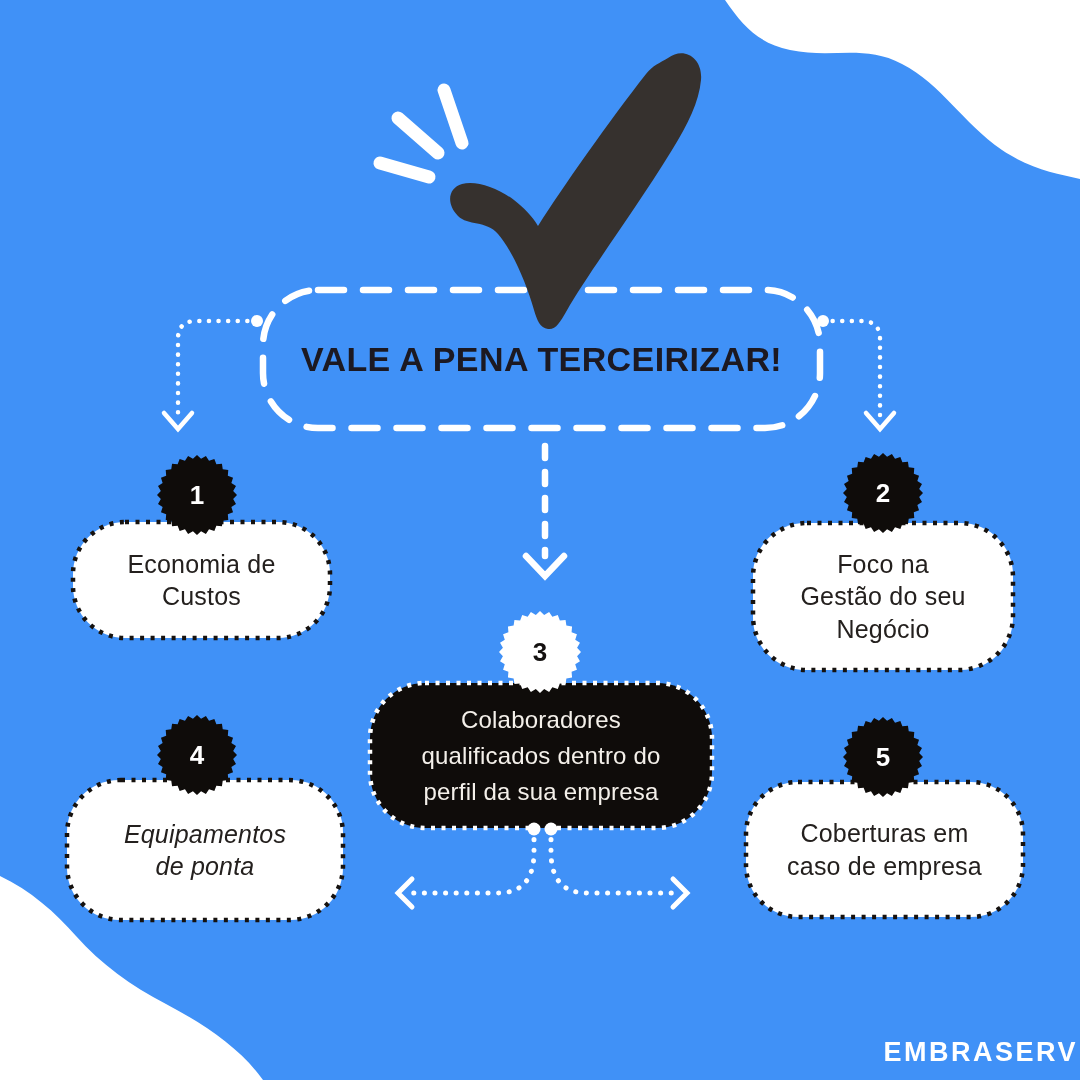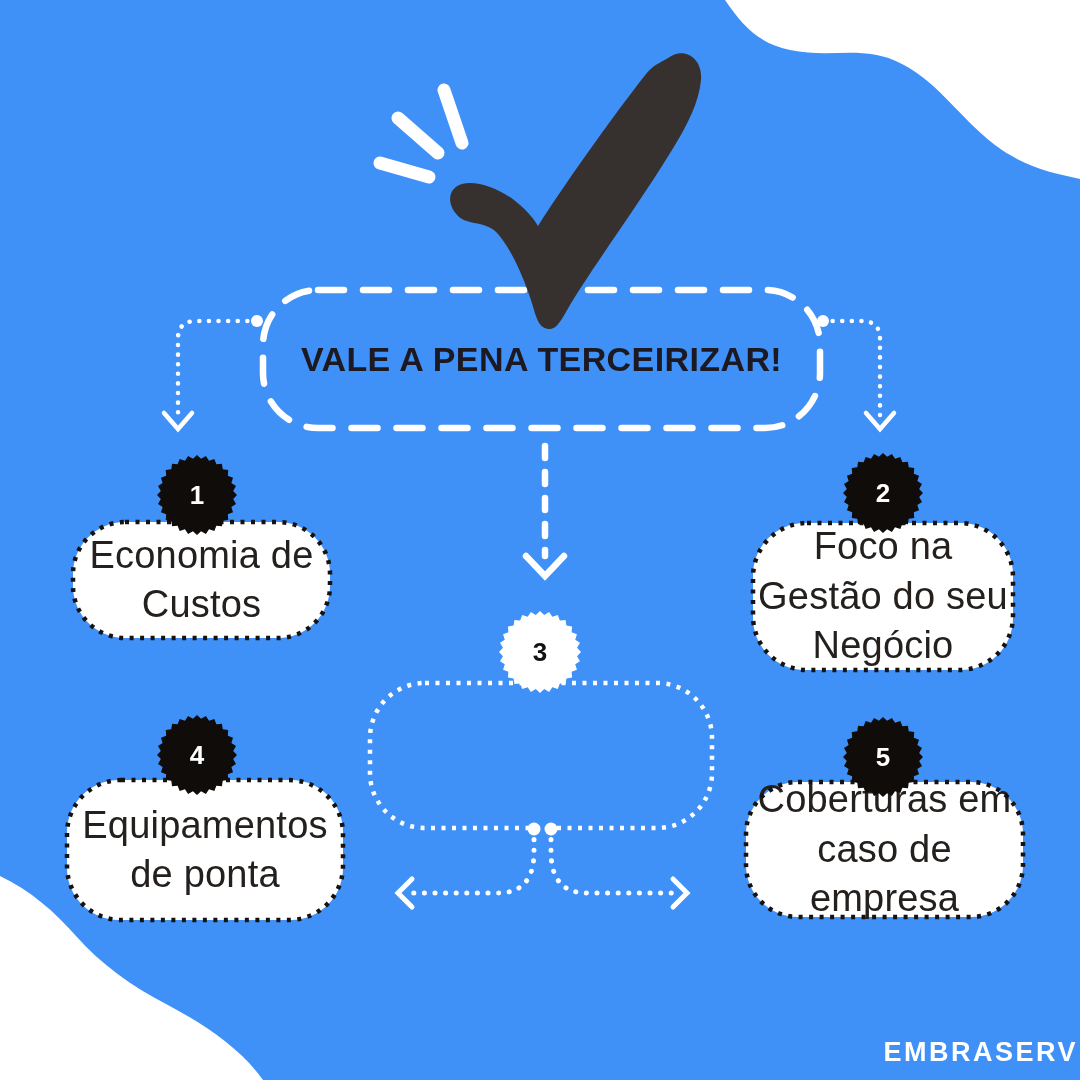--- a/index.html
+++ b/index.html
@@ -8,21 +8,21 @@
     background:#4091F7;
     font-family:"Liberation Sans", sans-serif;
   }
   svg.layer{position:absolute;left:0;top:0;pointer-events:none;}
   #bg-layer{z-index:0;}
   #fx-layer{z-index:2;}
   .box{position:absolute;z-index:1;display:flex;align-items:center;justify-content:center;
        text-align:center;border-radius:52px;}
   .box .txt{white-space:pre-line;line-height:1.3;}
   .light-box{background:#FFFFFF;color:#24201E;}
-  .light-box .txt{font-size:38px;font-weight:400;letter-spacing:0.2px;}
+  .light-box .txt{font-size:25px;font-weight:400;letter-spacing:0.2px;}
   .dark-box{background:#0F0C0A;color:#F4F0EA;border-radius:55px;}
   .dark-box .txt{font-size:24px;line-height:1.5;letter-spacing:0.2px;}
   .title-box{position:absolute;z-index:1;display:flex;align-items:center;justify-content:center;
        text-align:right;color:#1C1922;}
   .title-box .txt{font-size:34px;font-weight:800;letter-spacing:0.4px;}
   .badge{position:absolute;z-index:3;display:flex;align-items:center;justify-content:center;
        font-size:26px;font-weight:700;}
   .badge-dark{background:#0F0C0A;color:#FFFFFF;}
   .badge-light{background:#FFFFFF;color:#141110;}
   .brand{position:absolute;z-index:2;right:2px;bottom:12px;color:#FFFFFF;
@@ -46,22 +46,27 @@
     <span class="txt">Economia de
 Custos</span>
   </div>
 
   <div class="box light-box" style="left:753px;top:523px;width:260px;height:147px;">
     <span class="txt">Foco na
 Gestão do seu
 Negócio</span>
   </div>
 
+  <div class="box dark-box" style="left:370px;top:683px;width:342px;height:145px;">
+    <span class="txt">Colaboradores
+qualificados dentro do
+perfil da sua empresa</span>
+  </div>
 
-  <div class="box light-box" style="left:67px;top:780px;width:276px;height:140px;">
+  <div class="box light-box" style="left:67px;top:780px;width:276px;height:140px;font-style:italic;">
     <span class="txt">Equipamentos
 de ponta</span>
   </div>
 
   <div class="box light-box" style="left:746px;top:782px;width:277px;height:135px;">
     <span class="txt">Coberturas em
 caso de empresa</span>
   </div>
 
   <svg id="fx-layer" class="layer" width="1080" height="1080" viewBox="0 0 1080 1080">

